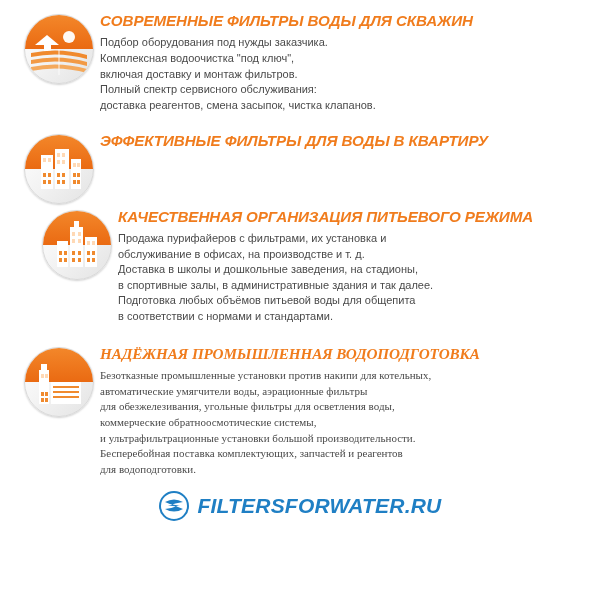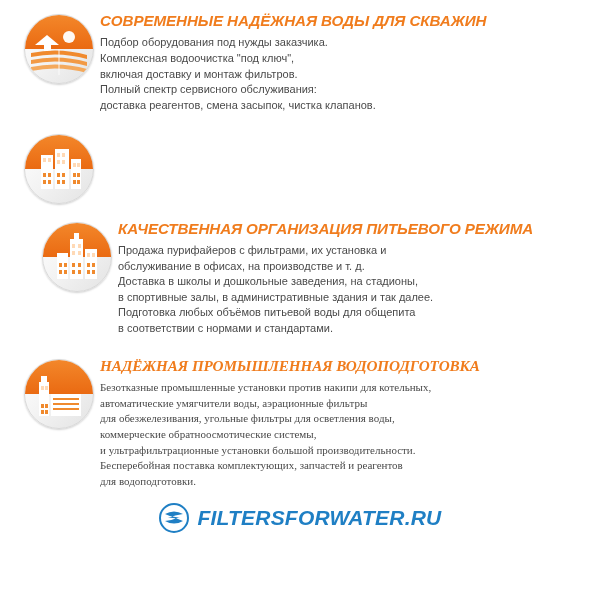--- a/index.html
+++ b/index.html
@@ -87,21 +87,21 @@
   }
   .footer .logo-text {
     font-size: 21px;
     font-weight: bold;
     font-style: italic;
     color: #1f7fc4;
     letter-spacing: 0.2px;
   }
   .sec1 { margin-top: 8px; }
   .sec2 { margin-top: 14px; }
-  .sec3 { margin-top: 12px; padding-left: 36px; }
+  .sec3 { margin-top: 0; padding-left: 36px; }
   .sec4 { margin-top: 16px; font-family: Liberation Serif, serif; }
 </style>
 </head>
 <body>
 
 <div class="page">
 
   <div class="section sec1">
     <div class="icon-col">
       <div class="circle-icon">
@@ -113,21 +113,21 @@
           <circle cx="44" cy="22" r="6" fill="#ffffff" opacity="0.95"></circle>
 
           <path d="M6 38 Q34 32 62 40 L62 44 Q34 36 6 42 Z" fill="#f08a2e"></path>
           <path d="M6 45 Q34 39 62 47 L62 51 Q34 43 6 49 Z" fill="#f29a45"></path>
           <path d="M6 52 Q34 46 62 54 L62 58 Q34 50 6 56 Z" fill="#f4a95c"></path>
           <line x1="34" y1="34" x2="34" y2="60" stroke="#ffffff" stroke-width="1.2" opacity="0.7"></line>
         </svg>
       </div>
     </div>
     <div class="text-col">
-      <h2 class="heading">СОВРЕМЕННЫЕ НАДЁЖНАЯ ВОДЫ ДЛЯ СКВАЖИН</h2>
+      <h2 class="heading">СОВРЕМЕННЫЕ ФИЛЬТРЫ ВОДЫ ДЛЯ СКВАЖИН</h2>
       <p class="body">Подбор оборудования под нужды заказчика.<br>Комплексная водоочистка "под ключ",<br>включая доставку и монтаж фильтров.<br>Полный спектр сервисного обслуживания:<br>доставка реагентов, смена засыпок, чистка клапанов.</p>
     </div>
   </div>
 
   <div class="section sec2">
     <div class="icon-col">
       <div class="circle-icon">
         <div class="half"></div>
         <svg class="glyph" viewBox="0 0 68 68">
           <rect x="16" y="20" width="12" height="34" fill="#ffffff"></rect>
@@ -154,20 +154,21 @@
               <rect x="37" y="18" width="3" height="4"></rect>
             <rect x="32" y="25" width="3" height="4"></rect>
               <rect x="37" y="25" width="3" height="4"></rect>
             <rect x="48" y="28" width="3" height="4"></rect>
               <rect x="52" y="28" width="3" height="4"></rect>
           </g>
         </svg>
       </div>
     </div>
     <div class="text-col">
+      <h2 class="heading">ЭФФЕКТИВНЫЕ ФИЛЬТРЫ ДЛЯ ВОДЫ В КВАРТИРУ</h2>
     </div>
   </div>
 
   <div class="section sec3">
     <div class="icon-col">
       <div class="circle-icon">
         <div class="half"></div>
         <svg class="glyph" viewBox="0 0 68 68">
           <rect x="14" y="30" width="11" height="26" fill="#ffffff"></rect>
           <rect x="27" y="16" width="13" height="40" fill="#ffffff"></rect>

